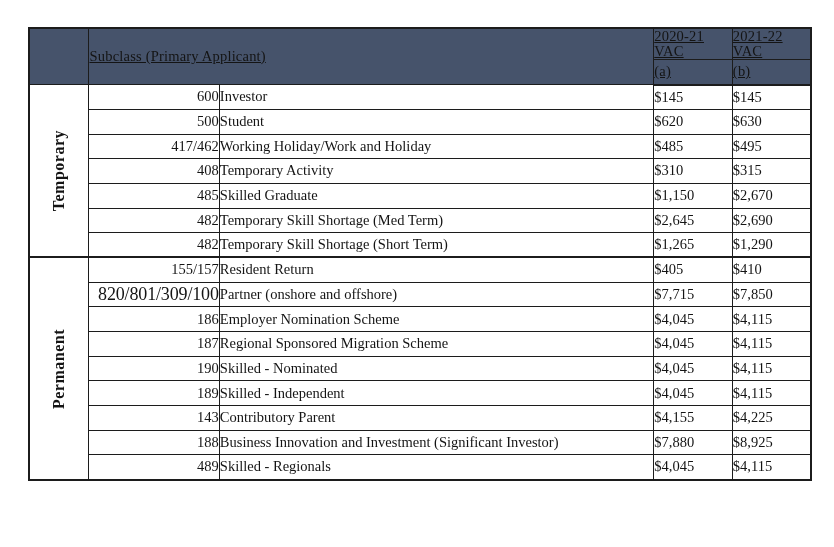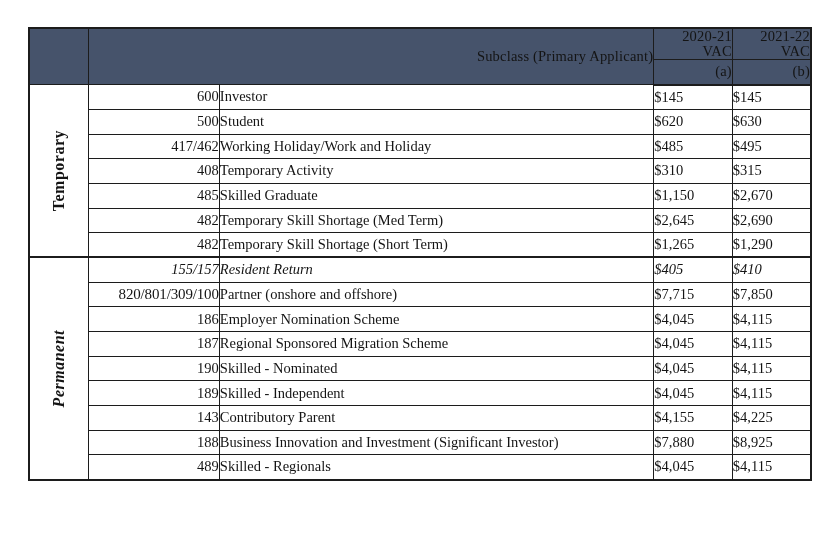--- a/index.html
+++ b/index.html
@@ -46,24 +46,25 @@
   col.c-group   { width: 58px;  }
   col.c-code    { width: 126px; }
   col.c-desc    { width: 420px; }
   col.c-vac     { width: 76px;  }
 
   
   .hd {
     background: #46536b !important;
     color: #ffffff;
     font-weight: bold;
-    text-align: right;
+    text-align: left;
     vertical-align: middle;
     border-color: #1c1c1c;
     letter-spacing: 0.2px;
+    text-decoration: underline;
   }
   .hd-main {
     height: 71px;
     font-size: 15px;
   }
   .hd-year {
     height: 52px;
     font-size: 15.5px;
     line-height: 1.12;
     padding: 0 2px;
@@ -95,39 +96,39 @@
 
   
   .code-cell {
     text-align: right;
     vertical-align: middle;
     font-size: 15px;
     white-space: nowrap;
     overflow: visible;
   }
   .code-cell.overflow {
-    font-size: 15px;
+    font-size: 18px;
     letter-spacing: -0.15px;
   }
   .desc-cell {
     text-align: left;
     vertical-align: middle;
     padding-left: 5px;
     font-size: 15px;
     white-space: nowrap;
   }
   .vac-cell {
     text-align: left;
     vertical-align: middle;
     font-size: 15px;
     white-space: nowrap;
   }
 
   
-  tr.section-start > td { border-top: 2px solid #1c1c1c; font-style: italic; }
+  tr.section-start > td { border-top: 2px solid #1c1c1c; }
   tr.header-sub > th    { border-bottom: 2px solid #1c1c1c; }
 </style>
 </head>
 <body>
 
 <div id="fee-table-wrap">
   <table class="fee-table">
     <colgroup>
       <col class="c-group">
       <col class="c-code">

